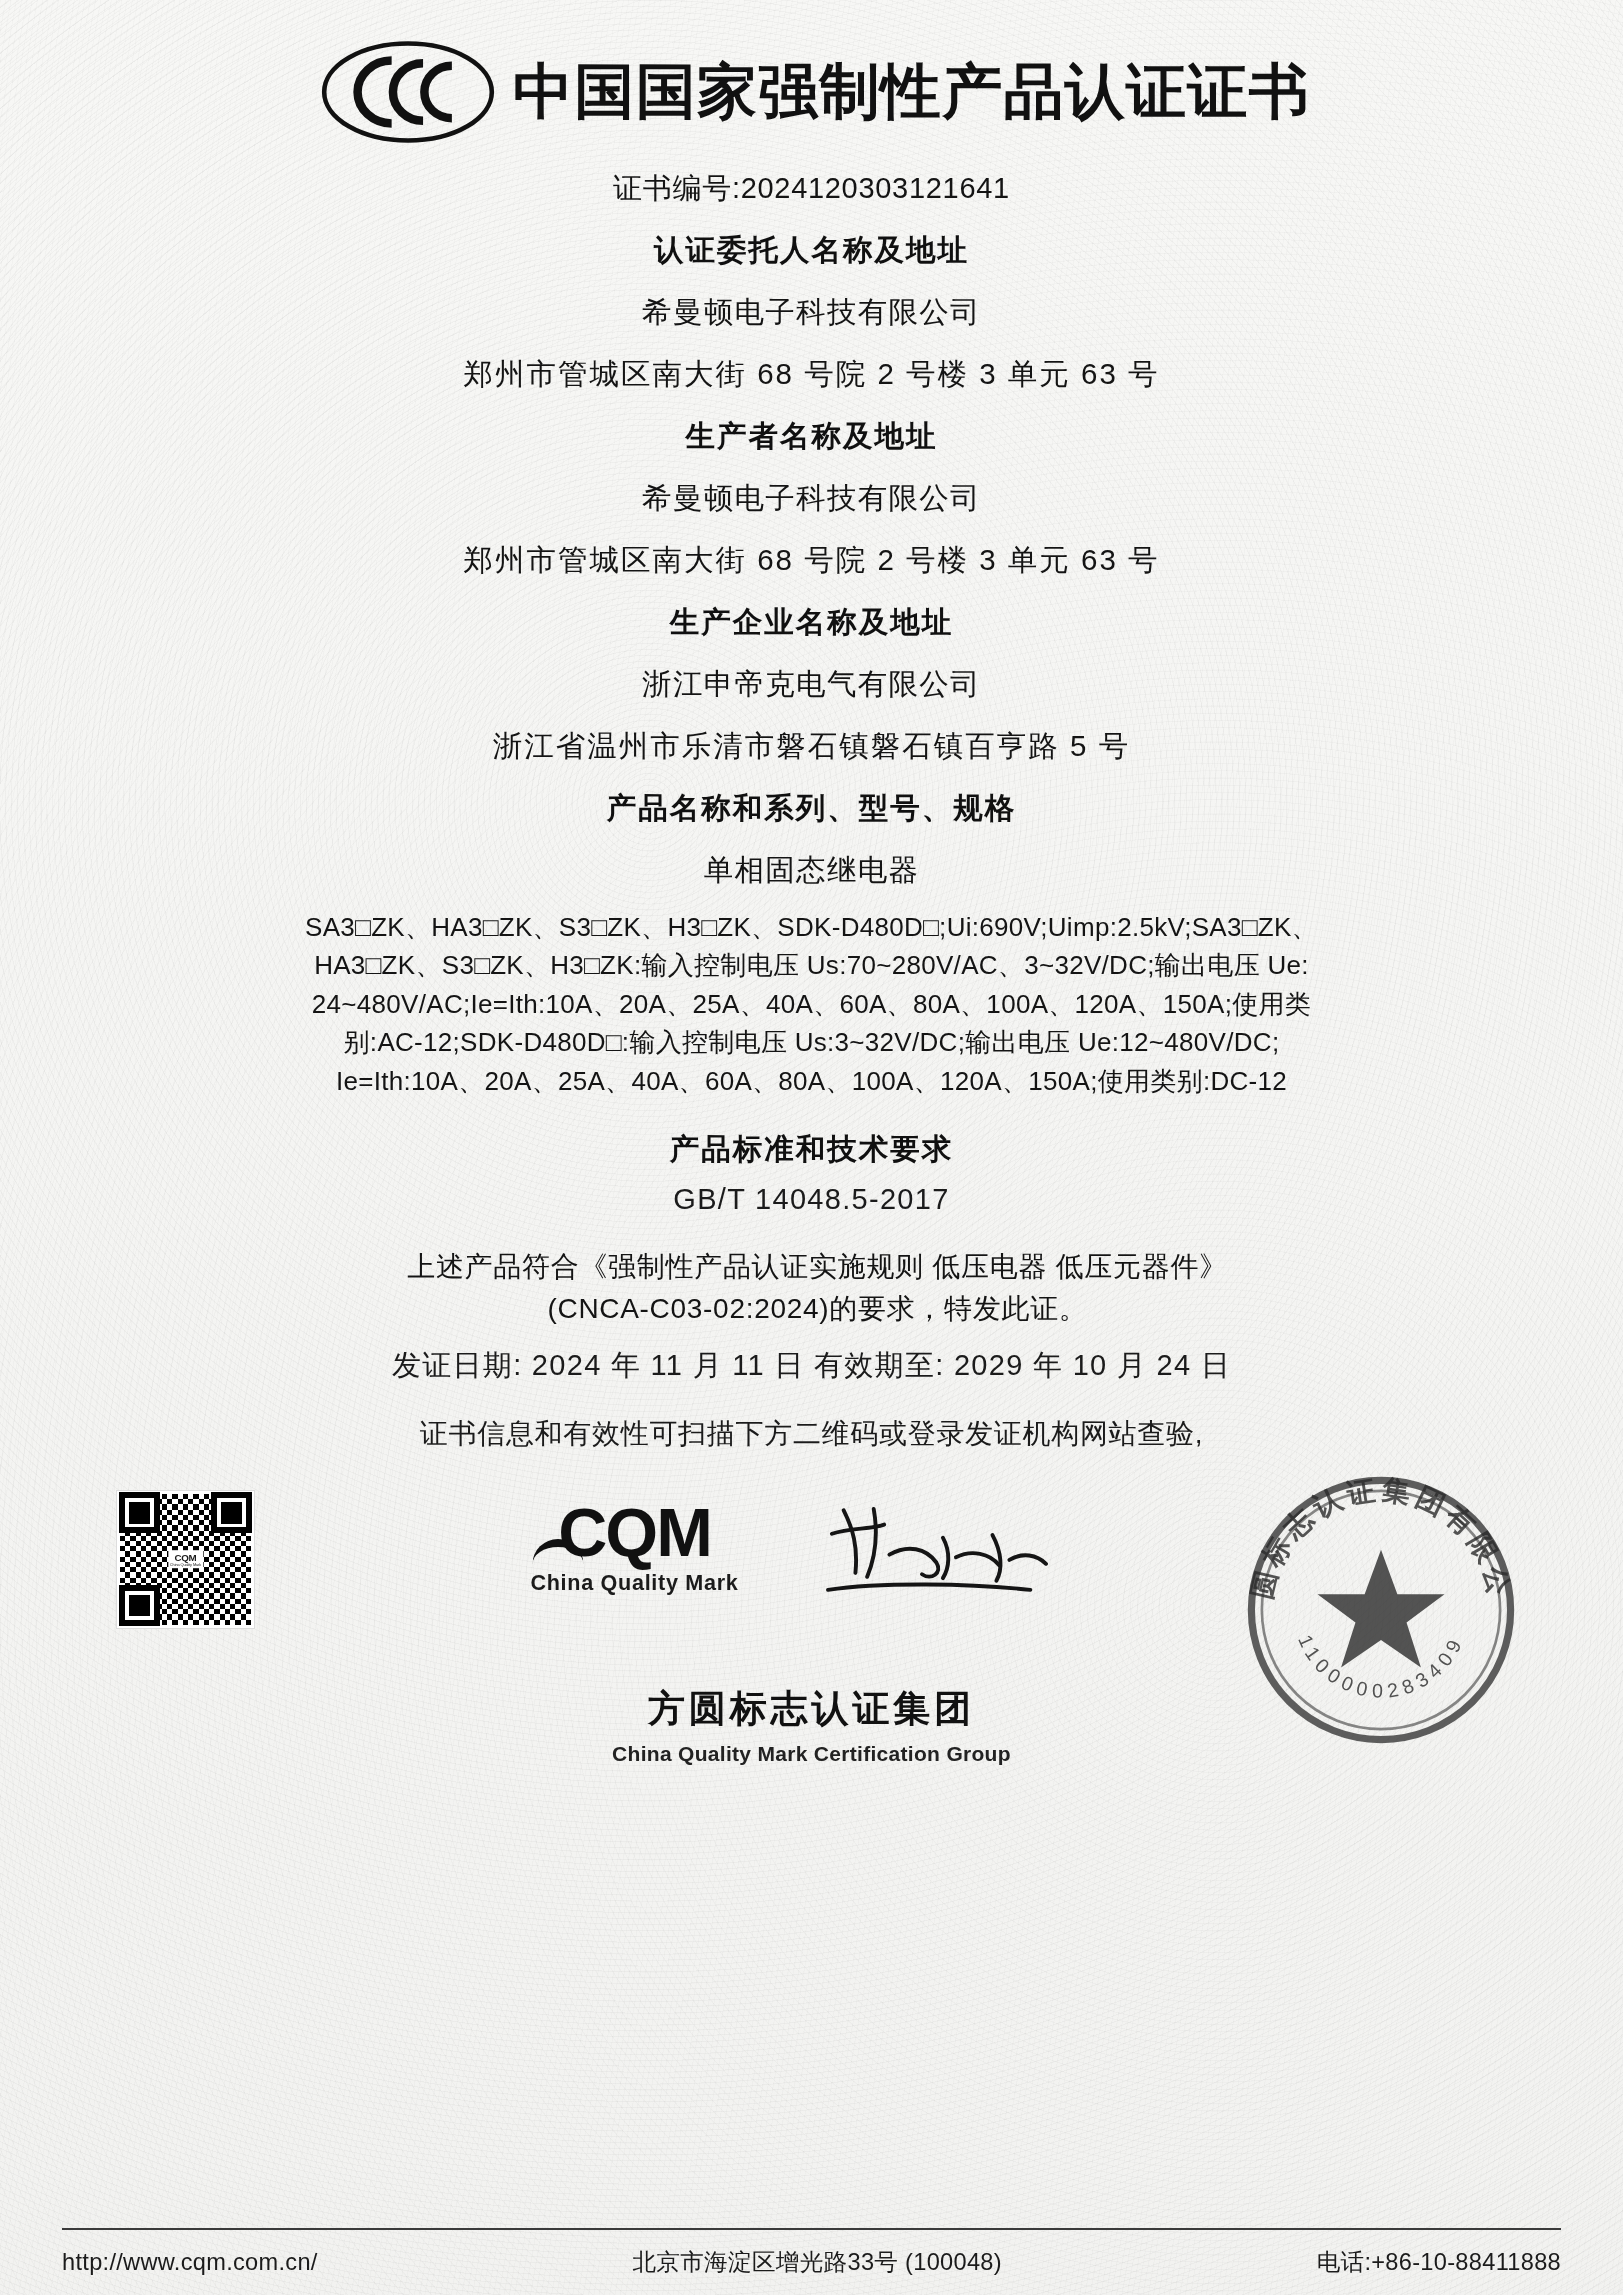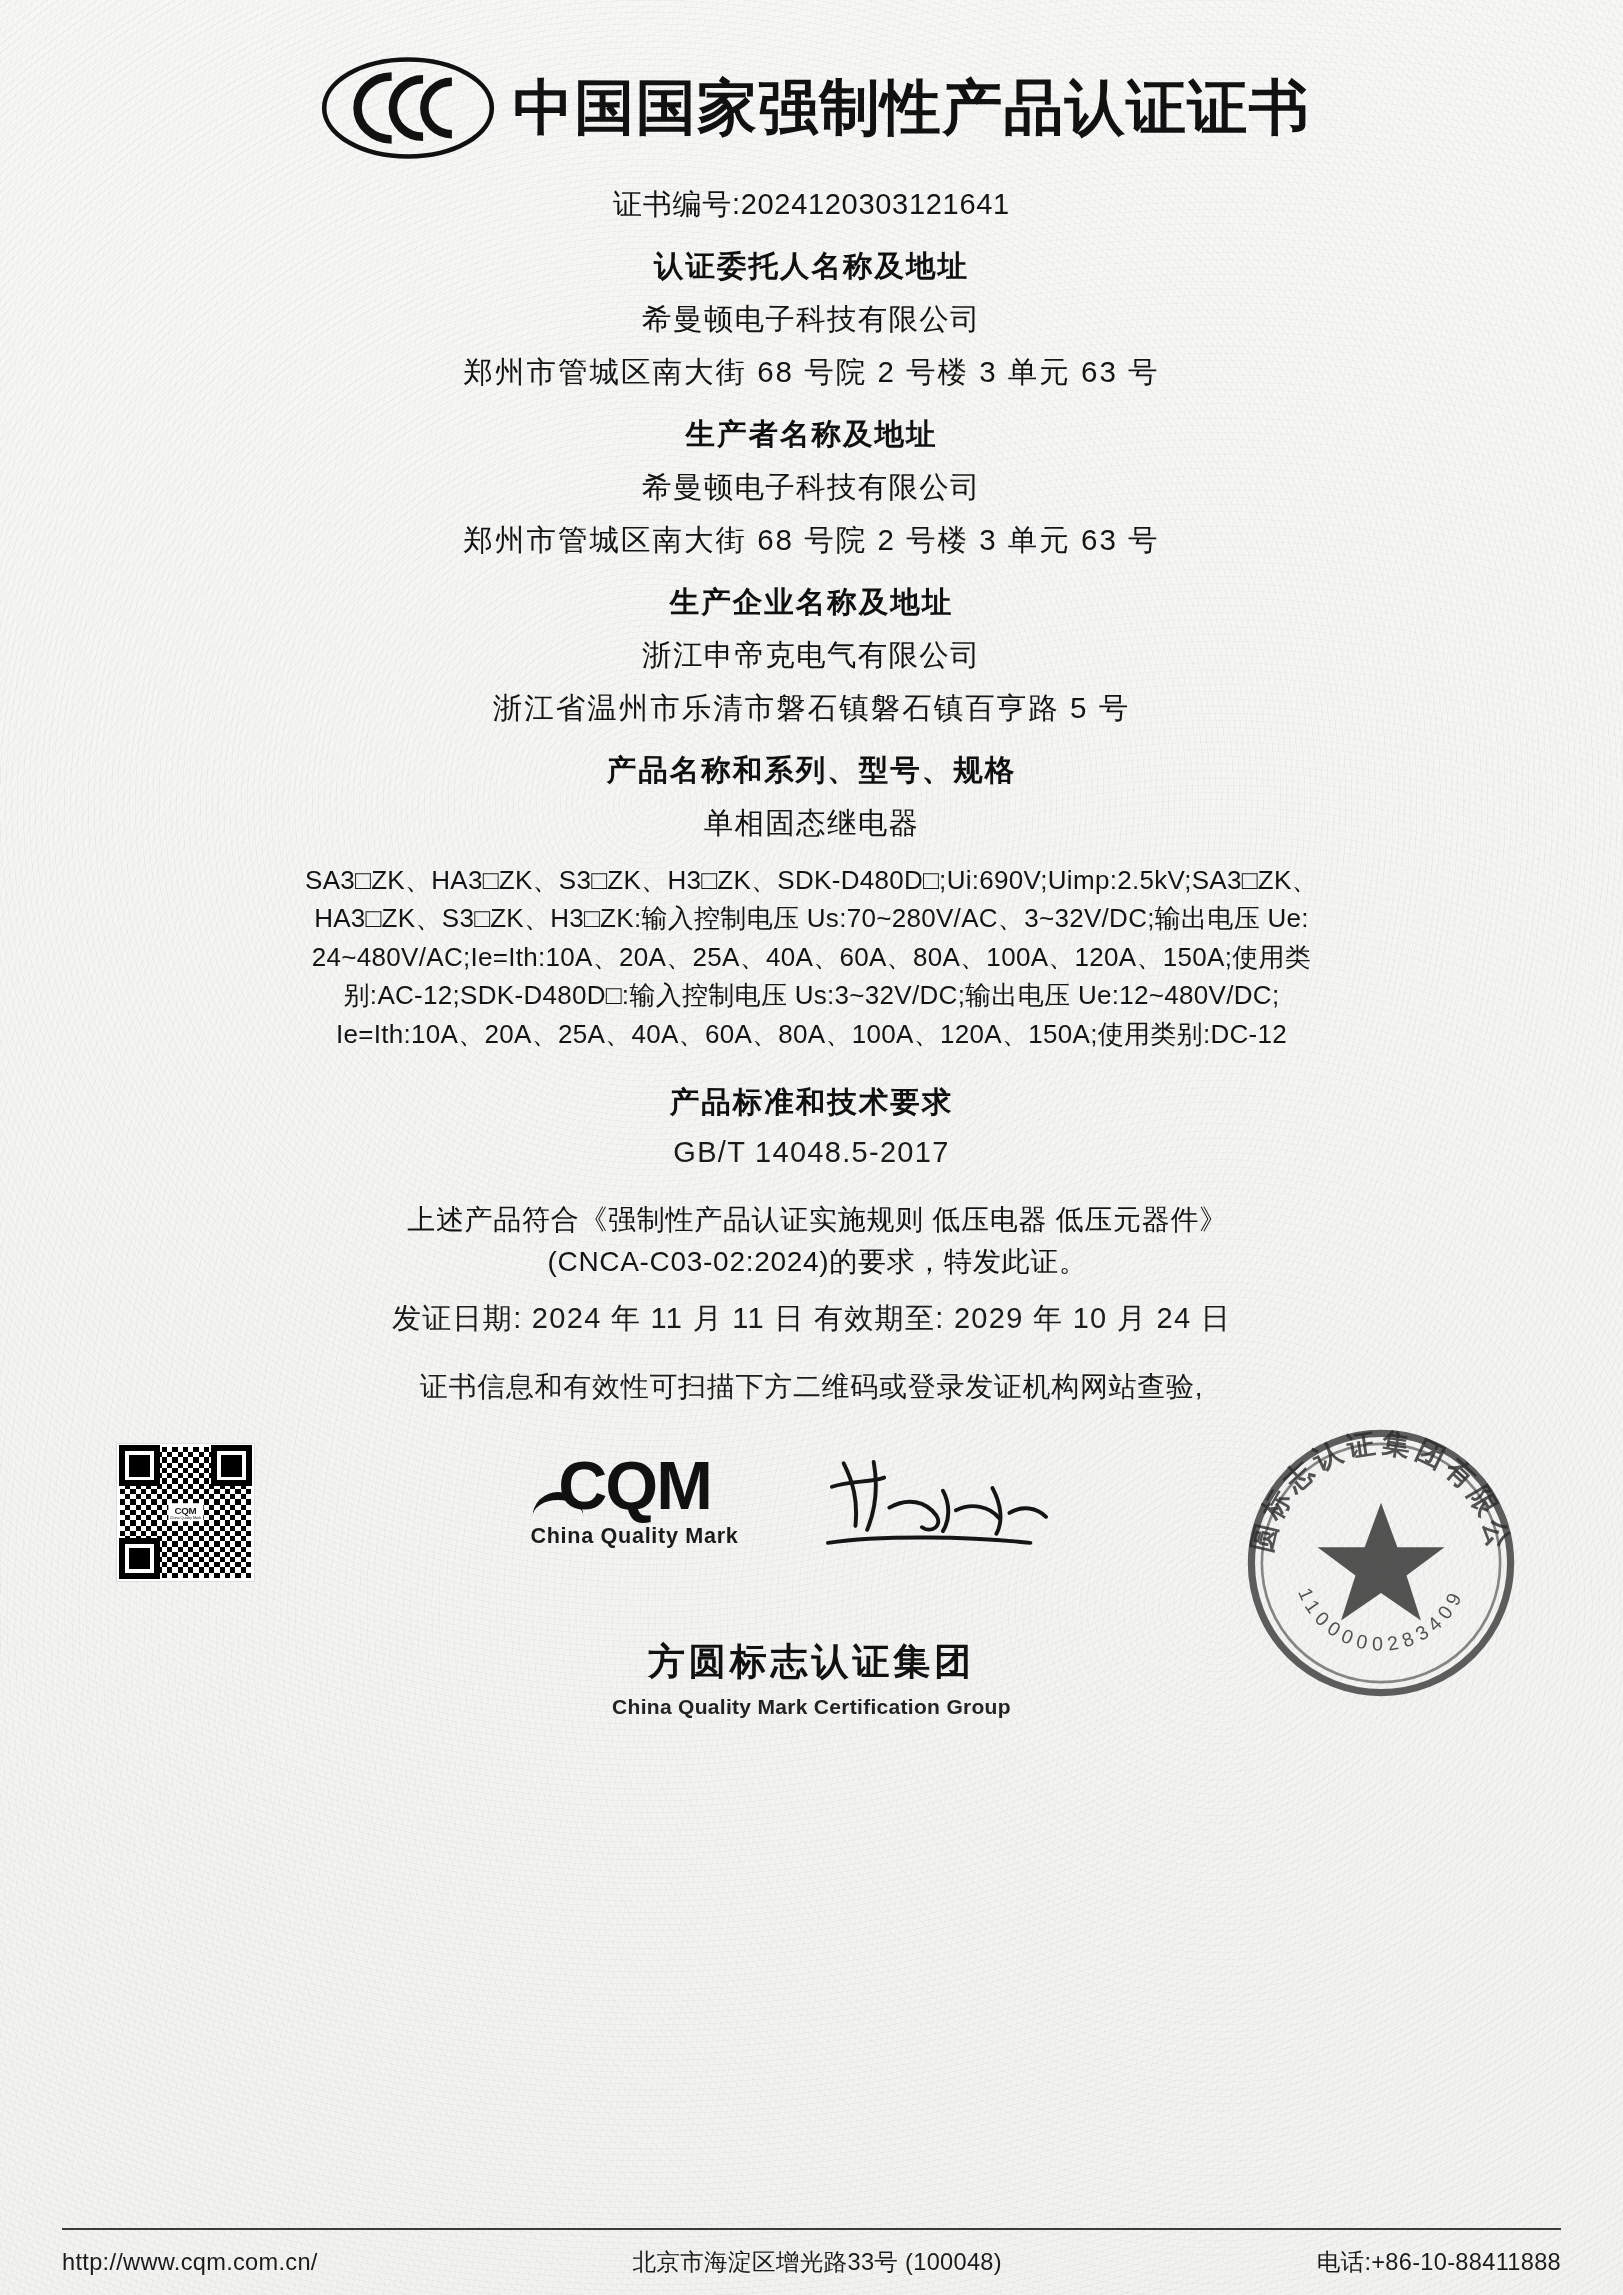--- a/index.html
+++ b/index.html
@@ -25,21 +25,20 @@
     box-sizing: border-box;
   }
 
   
   .header {
     display: flex;
     align-items: center;
     justify-content: center;
     gap: 10px;
     padding-top: 37px;
-    margin-top: 16px;
   }
   .ccc-logo {
     width: 190px;
     height: 110px;
     flex: 0 0 auto;
   }
   .main-title {
     font-size: 60px;
     font-weight: bold;
     letter-spacing: 1.3px;
@@ -62,21 +61,21 @@
     margin-top: 22px;
   }
   .section-title {
     font-size: 29.5px;
     font-weight: bold;
     letter-spacing: 2px;
     color: #101010;
   }
   .section-line {
     font-size: 29.5px;
-    margin-top: 13px;
+    margin-top: 22px;
     letter-spacing: 1.3px;
     color: #141414;
   }
   .section-line.sp {
     letter-spacing: 2px;
   }
 
   
   .spec-block {
     margin: 17px 19.6px 0 19.6px;

